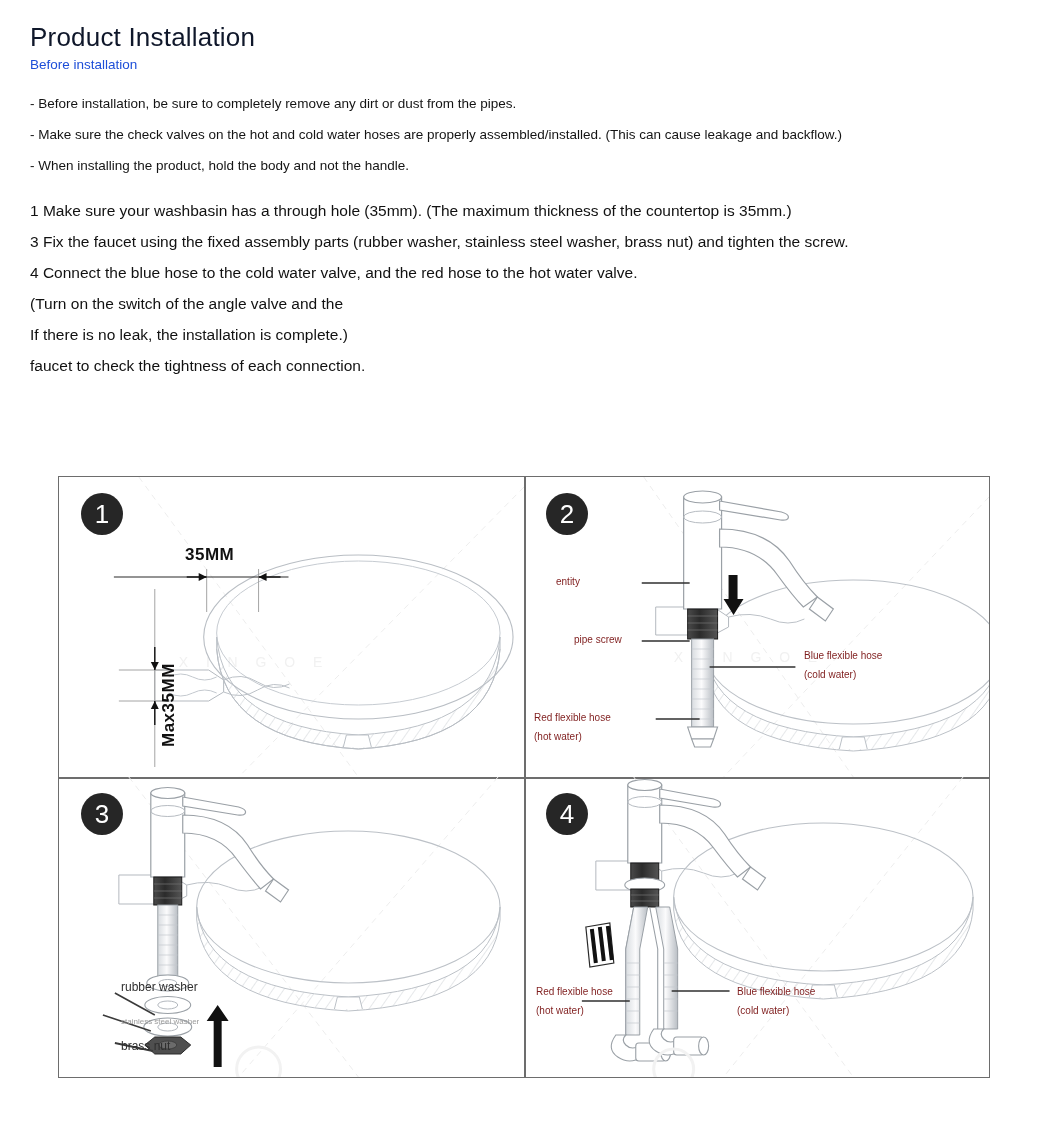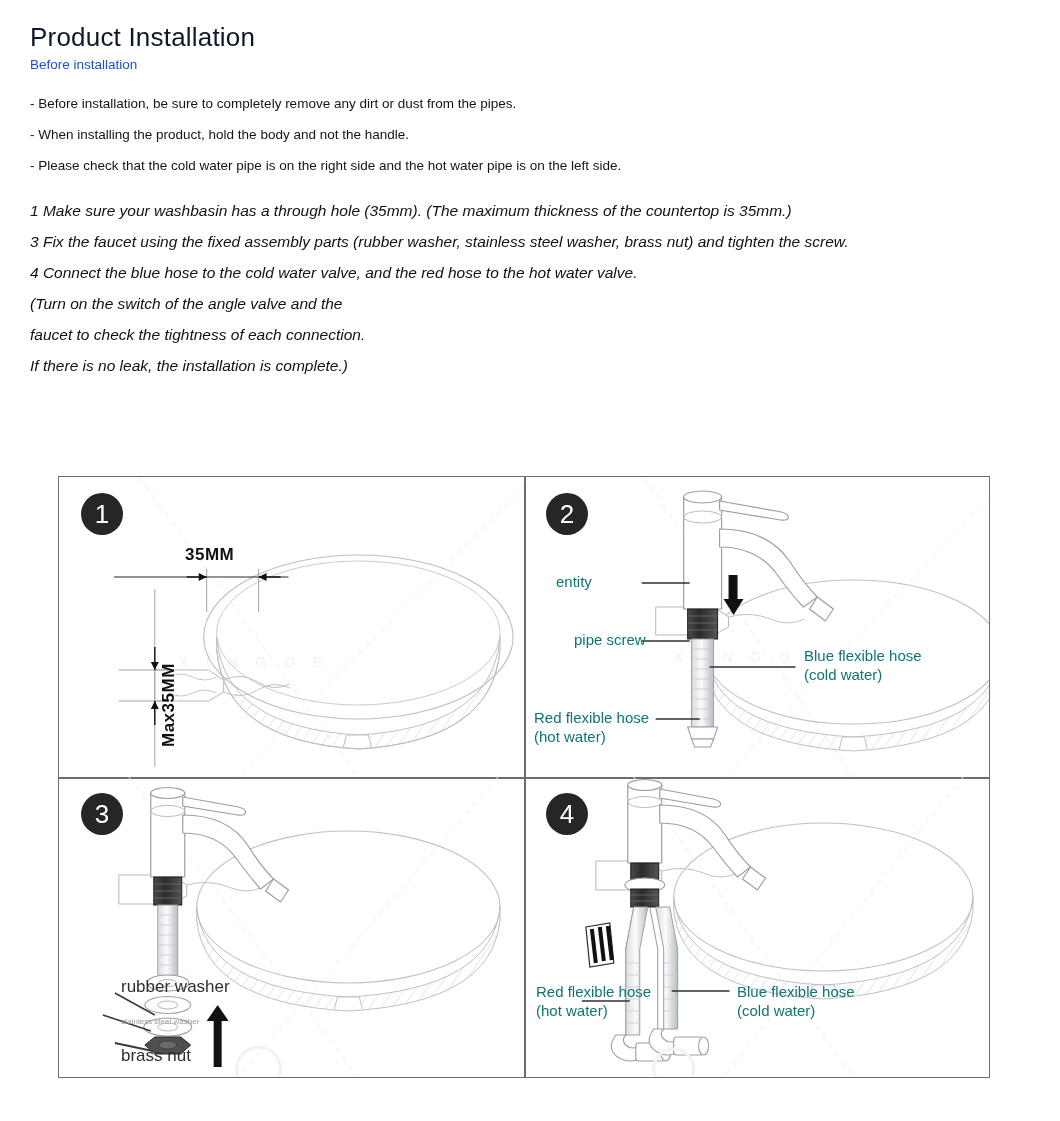--- a/index.html
+++ b/index.html
@@ -38,21 +38,21 @@
     color: #1d4ed8;
     margin: 0 0 14px 0;
   }
   .bullets { margin: 0 0 14px 0; }
   .bullet {
     font-size: 13.5px;
     line-height: 31px;
     color: #141414;
     white-space: nowrap;
   }
-  .steps { margin: 0; font-style: italic; }
+  .steps { margin: 0; }
   .step {
     font-size: 15.5px;
     line-height: 31px;
     color: #111;
     white-space: nowrap;
   }
 
   
   .grid {
     position: absolute;
@@ -124,52 +124,52 @@
     z-index: 5;
   }
   .dim-vert {
     transform-origin: 0 0;
     transform: rotate(-90deg);
     white-space: nowrap;
   }
 
   .cal {
     position: absolute;
-    font-size: 15px;
-    color: #0f766e;
+    font-size: 10px;
+    color: #7f1d1d;
     line-height: 18px;
     z-index: 5;
     white-space: nowrap;
   }
   .cal.small {
     font-size: 8px;
     color: #9a9a9a;
   }
-  .cal.mid { font-size: 17px; color: #2f2f2f; }
+  .cal.mid { font-size: 12px; color: #2f2f2f; }
 </style>
 </head>
 <body>
 
 <div class="doc">
   <h1 class="doc-title">Product Installation</h1>
   <div class="doc-subtitle">Before installation</div>
 
   <div class="bullets">
     <div class="bullet">- Before installation, be sure to completely remove any dirt or dust from the pipes.</div>
+    <div class="bullet">- Make sure the check valves on the hot and cold water hoses are properly assembled/installed. (This can cause leakage and backflow.)</div>
     <div class="bullet">- When installing the product, hold the body and not the handle.</div>
-    <div class="bullet">- Please check that the cold water pipe is on the right side and the hot water pipe is on the left side.</div>
   </div>
 
   <div class="steps">
     <div class="step">1 Make sure your washbasin has a through hole (35mm). (The maximum thickness of the countertop is 35mm.)</div>
     <div class="step">3 Fix the faucet using the fixed assembly parts (rubber washer, stainless steel washer, brass nut) and tighten the screw.</div>
     <div class="step">4 Connect the blue hose to the cold water valve, and the red hose to the hot water valve.</div>
     <div class="step">(Turn on the switch of the angle valve and the</div>
+    <div class="step">If there is no leak, the installation is complete.)</div>
     <div class="step">faucet to check the tightness of each connection.</div>
-    <div class="step">If there is no leak, the installation is complete.)</div>
   </div>
 </div>
 
 <div class="grid">
   <div class="grid-vline"></div>
   <div class="grid-hline"></div>
 
   <div class="panel p1">
     <svg class="panel-svg" viewBox="0 0 466 300" preserveAspectRatio="none">
       <defs>
@@ -356,21 +356,21 @@
       <line x1="56" y1="266" x2="94" y2="274" stroke="#3a3a3a" stroke-width="2"></line>
 
       <path d="M155 290 l0 -46 h-7 l11 -16 l11 16 h-7 l0 46 z" fill="#111"></path>
 
       <circle cx="200" cy="292" r="22" fill="none" stroke="#f2f2f2" stroke-width="3"></circle>
     </svg>
 
     <div class="badge">3</div>
     <div class="cal mid" style="left:62px; top:201px;">rubber washer</div>
     <div class="cal small" style="left:62px; top:236px;">stainless steel washer</div>
-    <div class="cal mid" style="left:62px; top:270px;">brass nut</div>
+    <div class="cal mid" style="left:62px; top:260px;">brass nut</div>
   </div>
 
   <div class="panel p4">
     <svg class="panel-svg" viewBox="0 0 466 300" preserveAspectRatio="none">
       <defs>
         <pattern id="hatch4" width="9" height="9" patternUnits="userSpaceOnUse" patternTransform="rotate(35)">
           <line x1="0" y1="0" x2="0" y2="9" stroke="#c2c7cc" stroke-width="0.8"></line>
         </pattern>
         <linearGradient id="hose4" x1="0" y1="0" x2="1" y2="0">
           <stop offset="0%" stop-color="#d8dce0"></stop>

